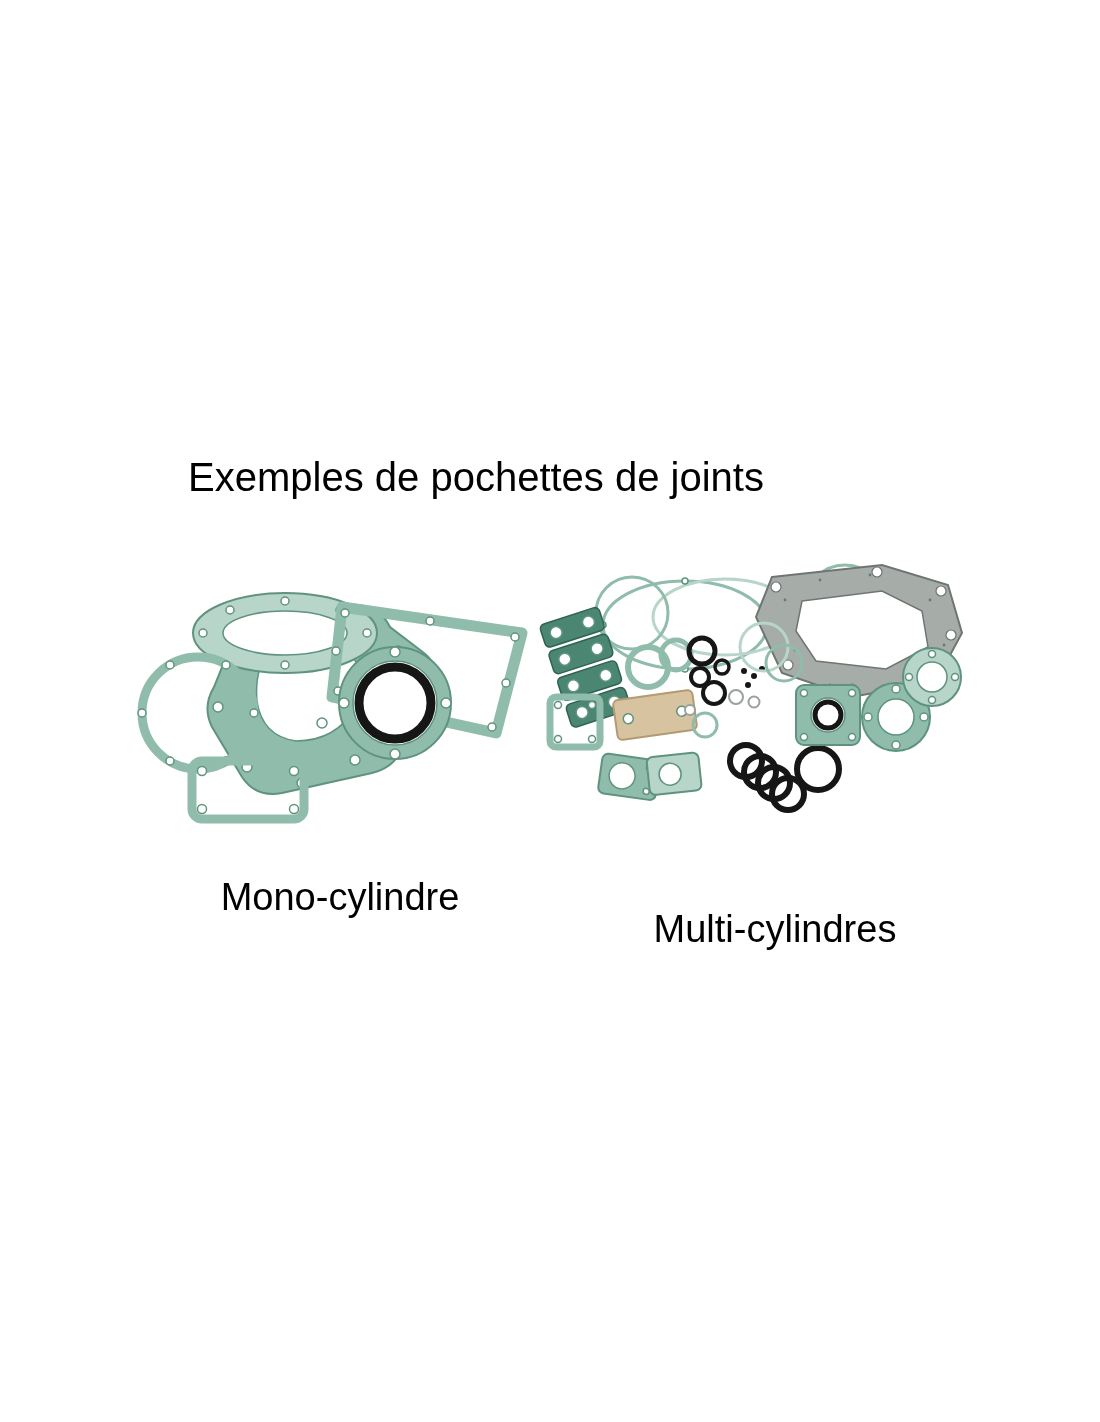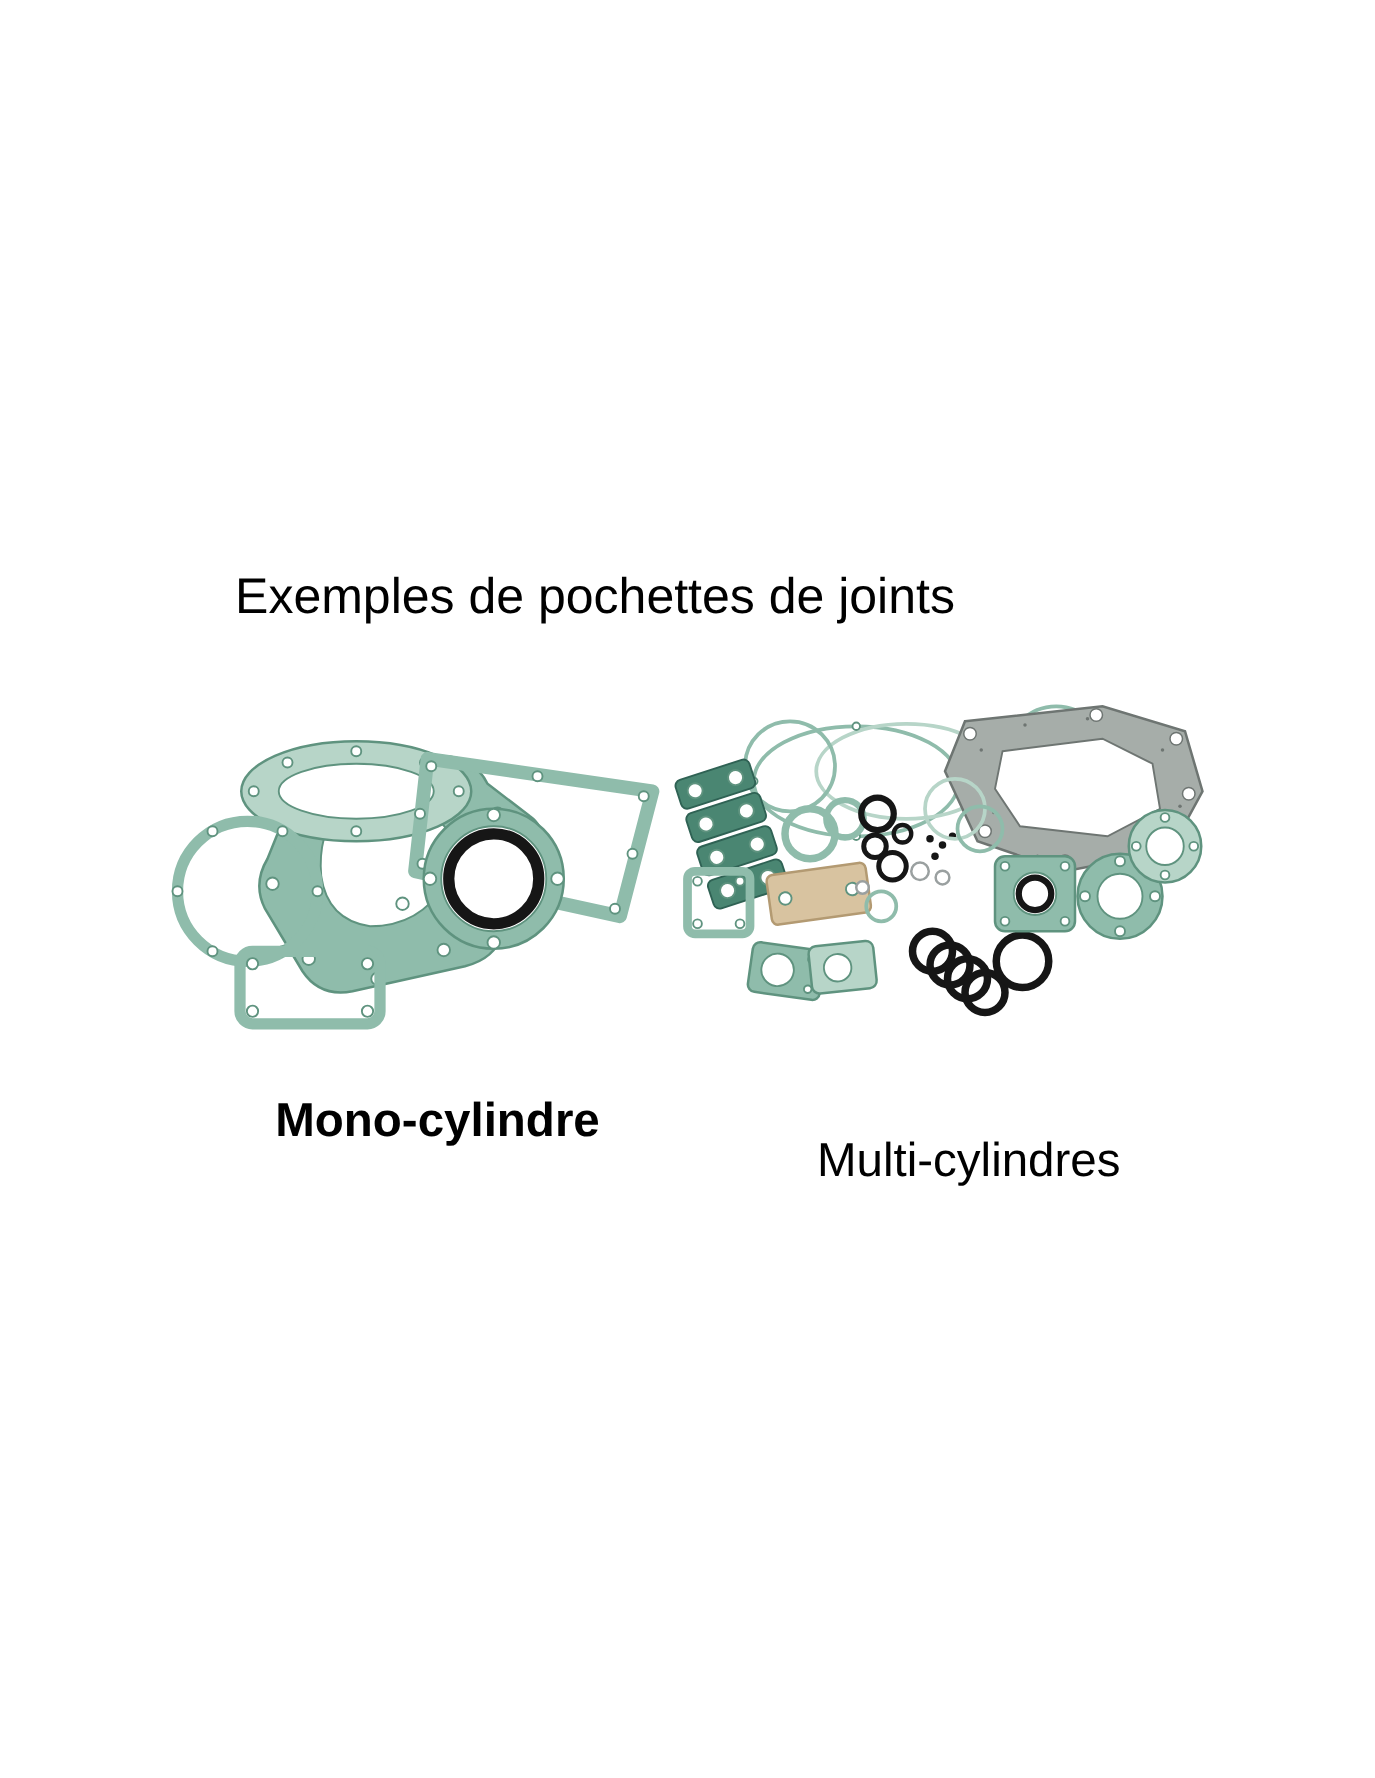--- a/index.html
+++ b/index.html
@@ -11,21 +11,21 @@
     color:var(--text,#000);
     overflow:hidden;
   }
   .title{
     position:absolute;top:452px;left:0;width:952px;
     text-align:center;font-size:40px;line-height:50px;font-weight:400;
   }
   .caption{
     position:absolute;top:876px;font-size:38px;font-weight:400;text-align:center;
   }
-  .caption.mono{left:140px;width:420px;font-weight:bold;}
+  .caption.mono{left:130px;width:420px;}
   .caption.multi{left:570px;width:410px;margin-top:32px;}
   .illustration{position:absolute;top:555px;left:0;}
 
   
   .f-teal{fill:var(--gasket-teal);stroke:var(--gasket-teal-dark);stroke-width:2;}
   .f-teal-light{fill:var(--gasket-teal-light);stroke:var(--gasket-teal-dark);stroke-width:2;}
   .f-teal-deep{fill:var(--gasket-teal-deep);stroke:#2f6254;stroke-width:1.5;}
   .o-teal{fill:none;stroke:var(--gasket-teal);}
   .o-teal-light{fill:none;stroke:var(--gasket-teal-light);}
   .cut{fill:#fff;stroke:var(--gasket-teal-dark);stroke-width:1.5;}

